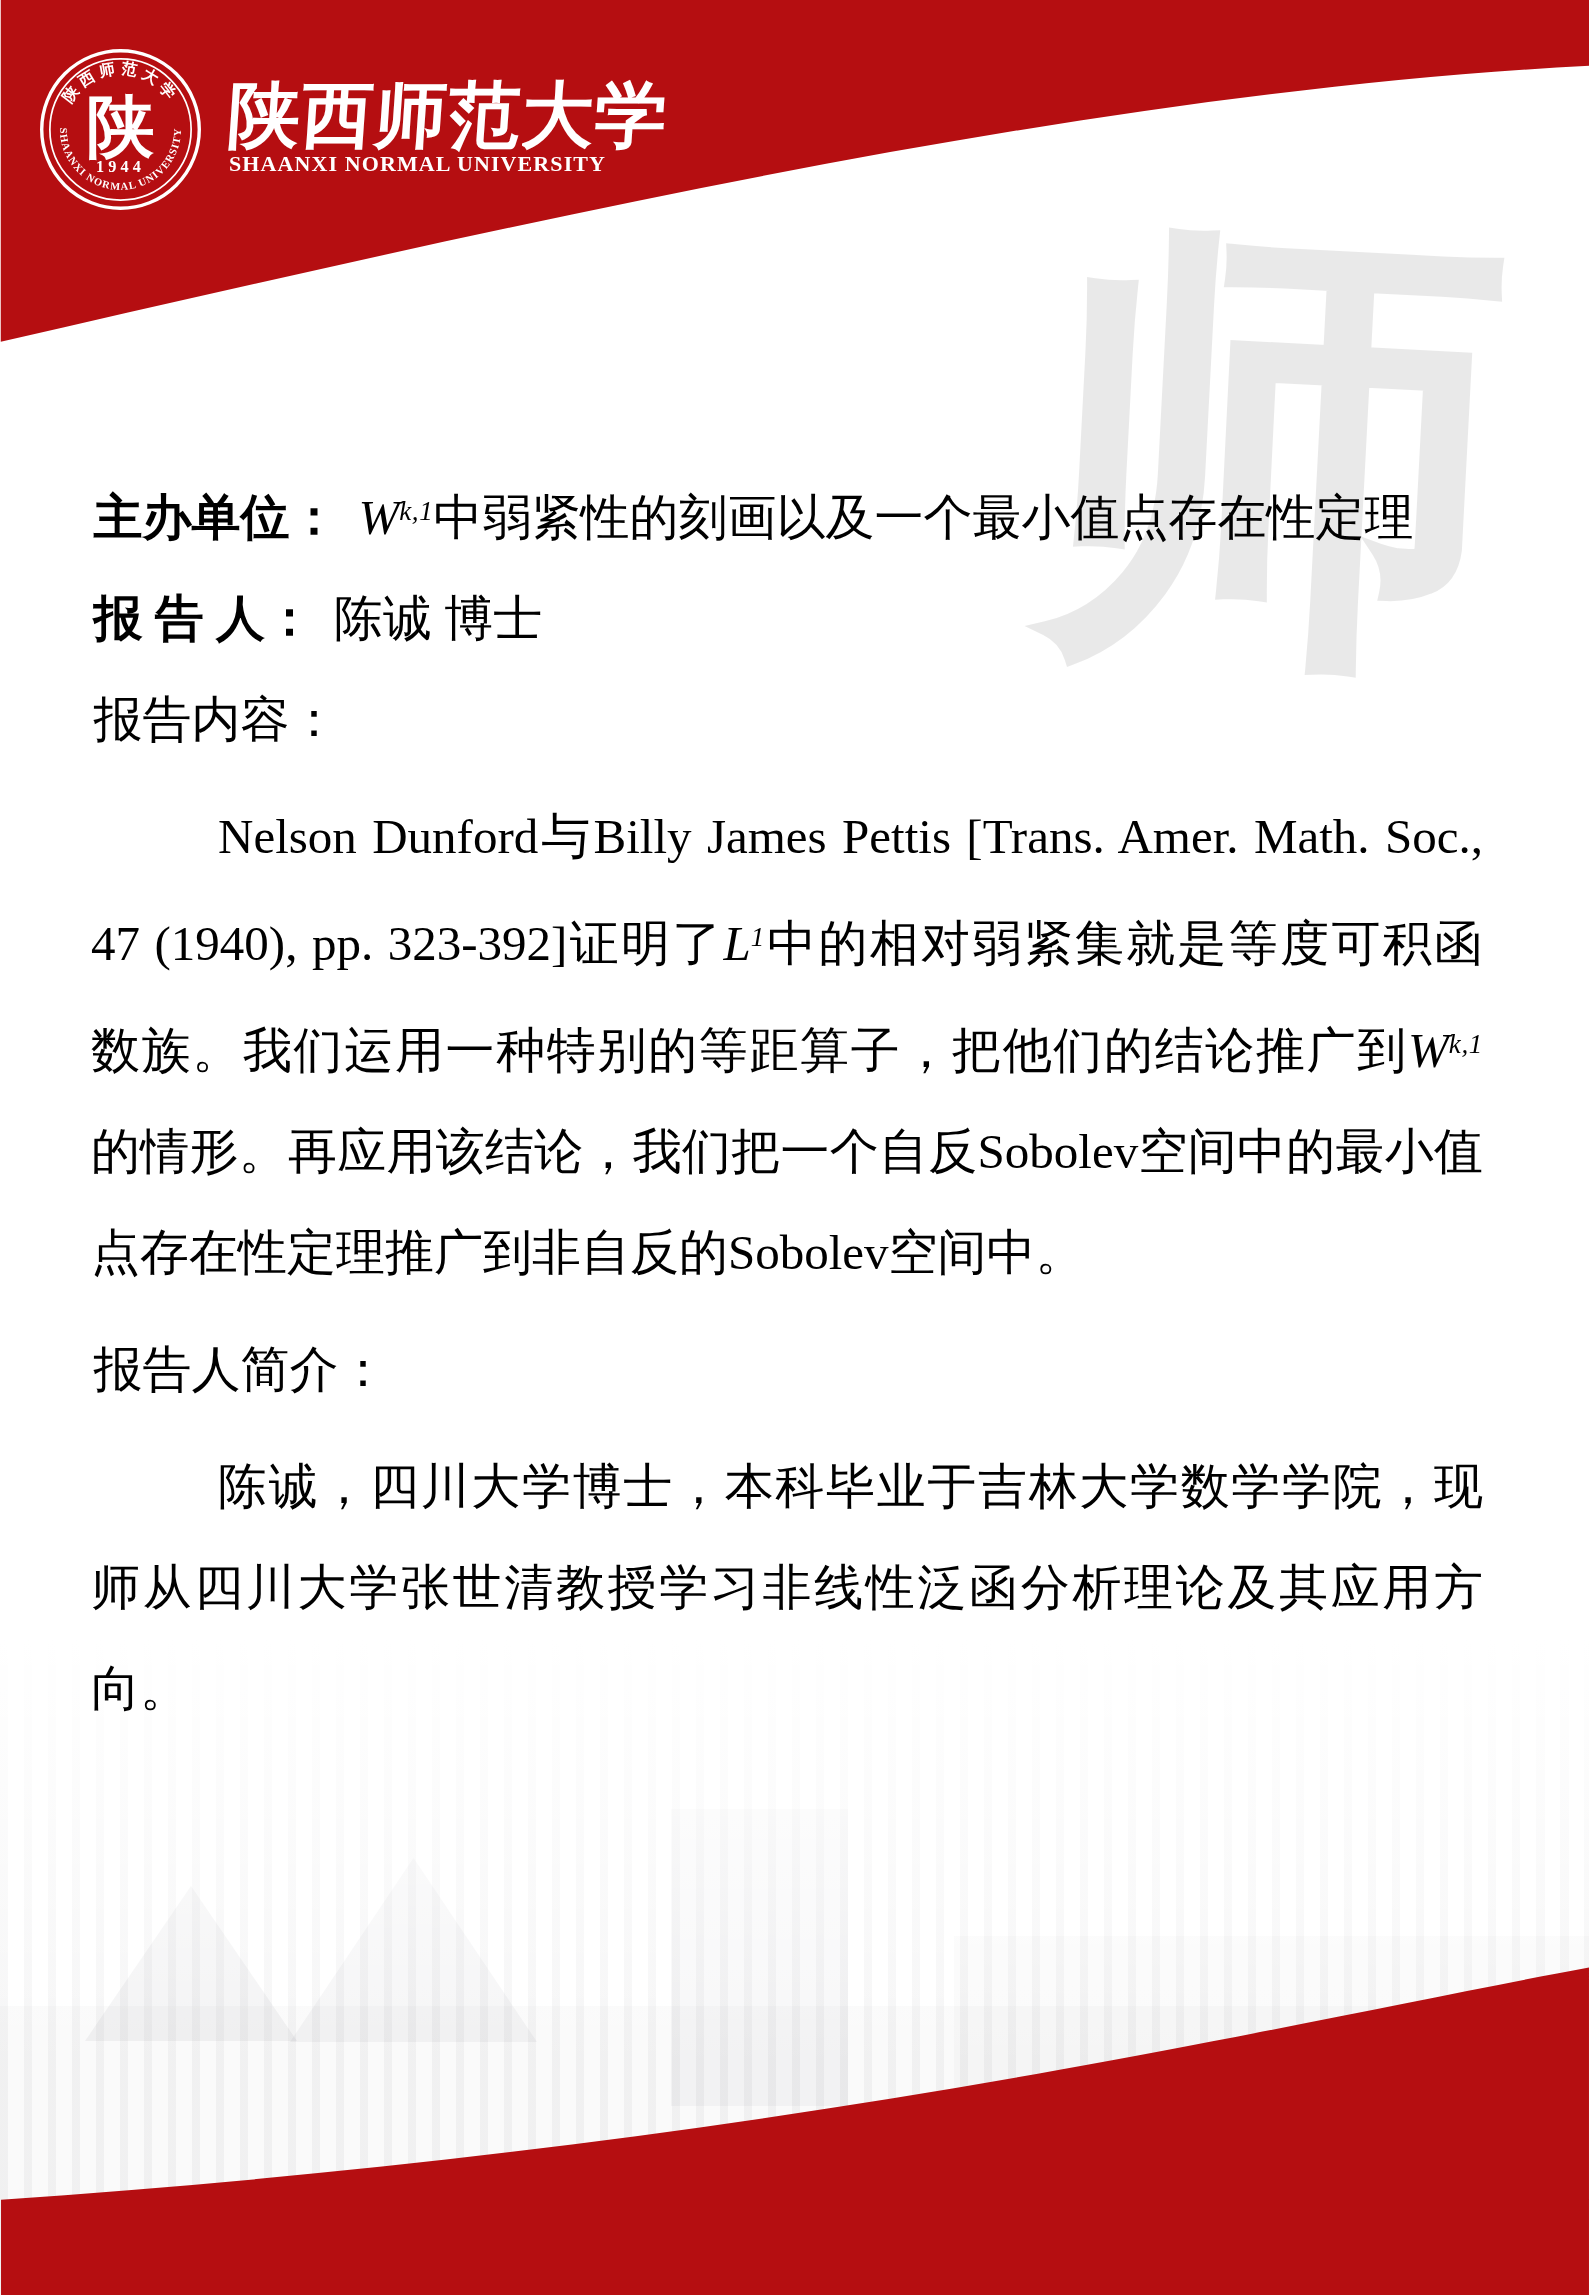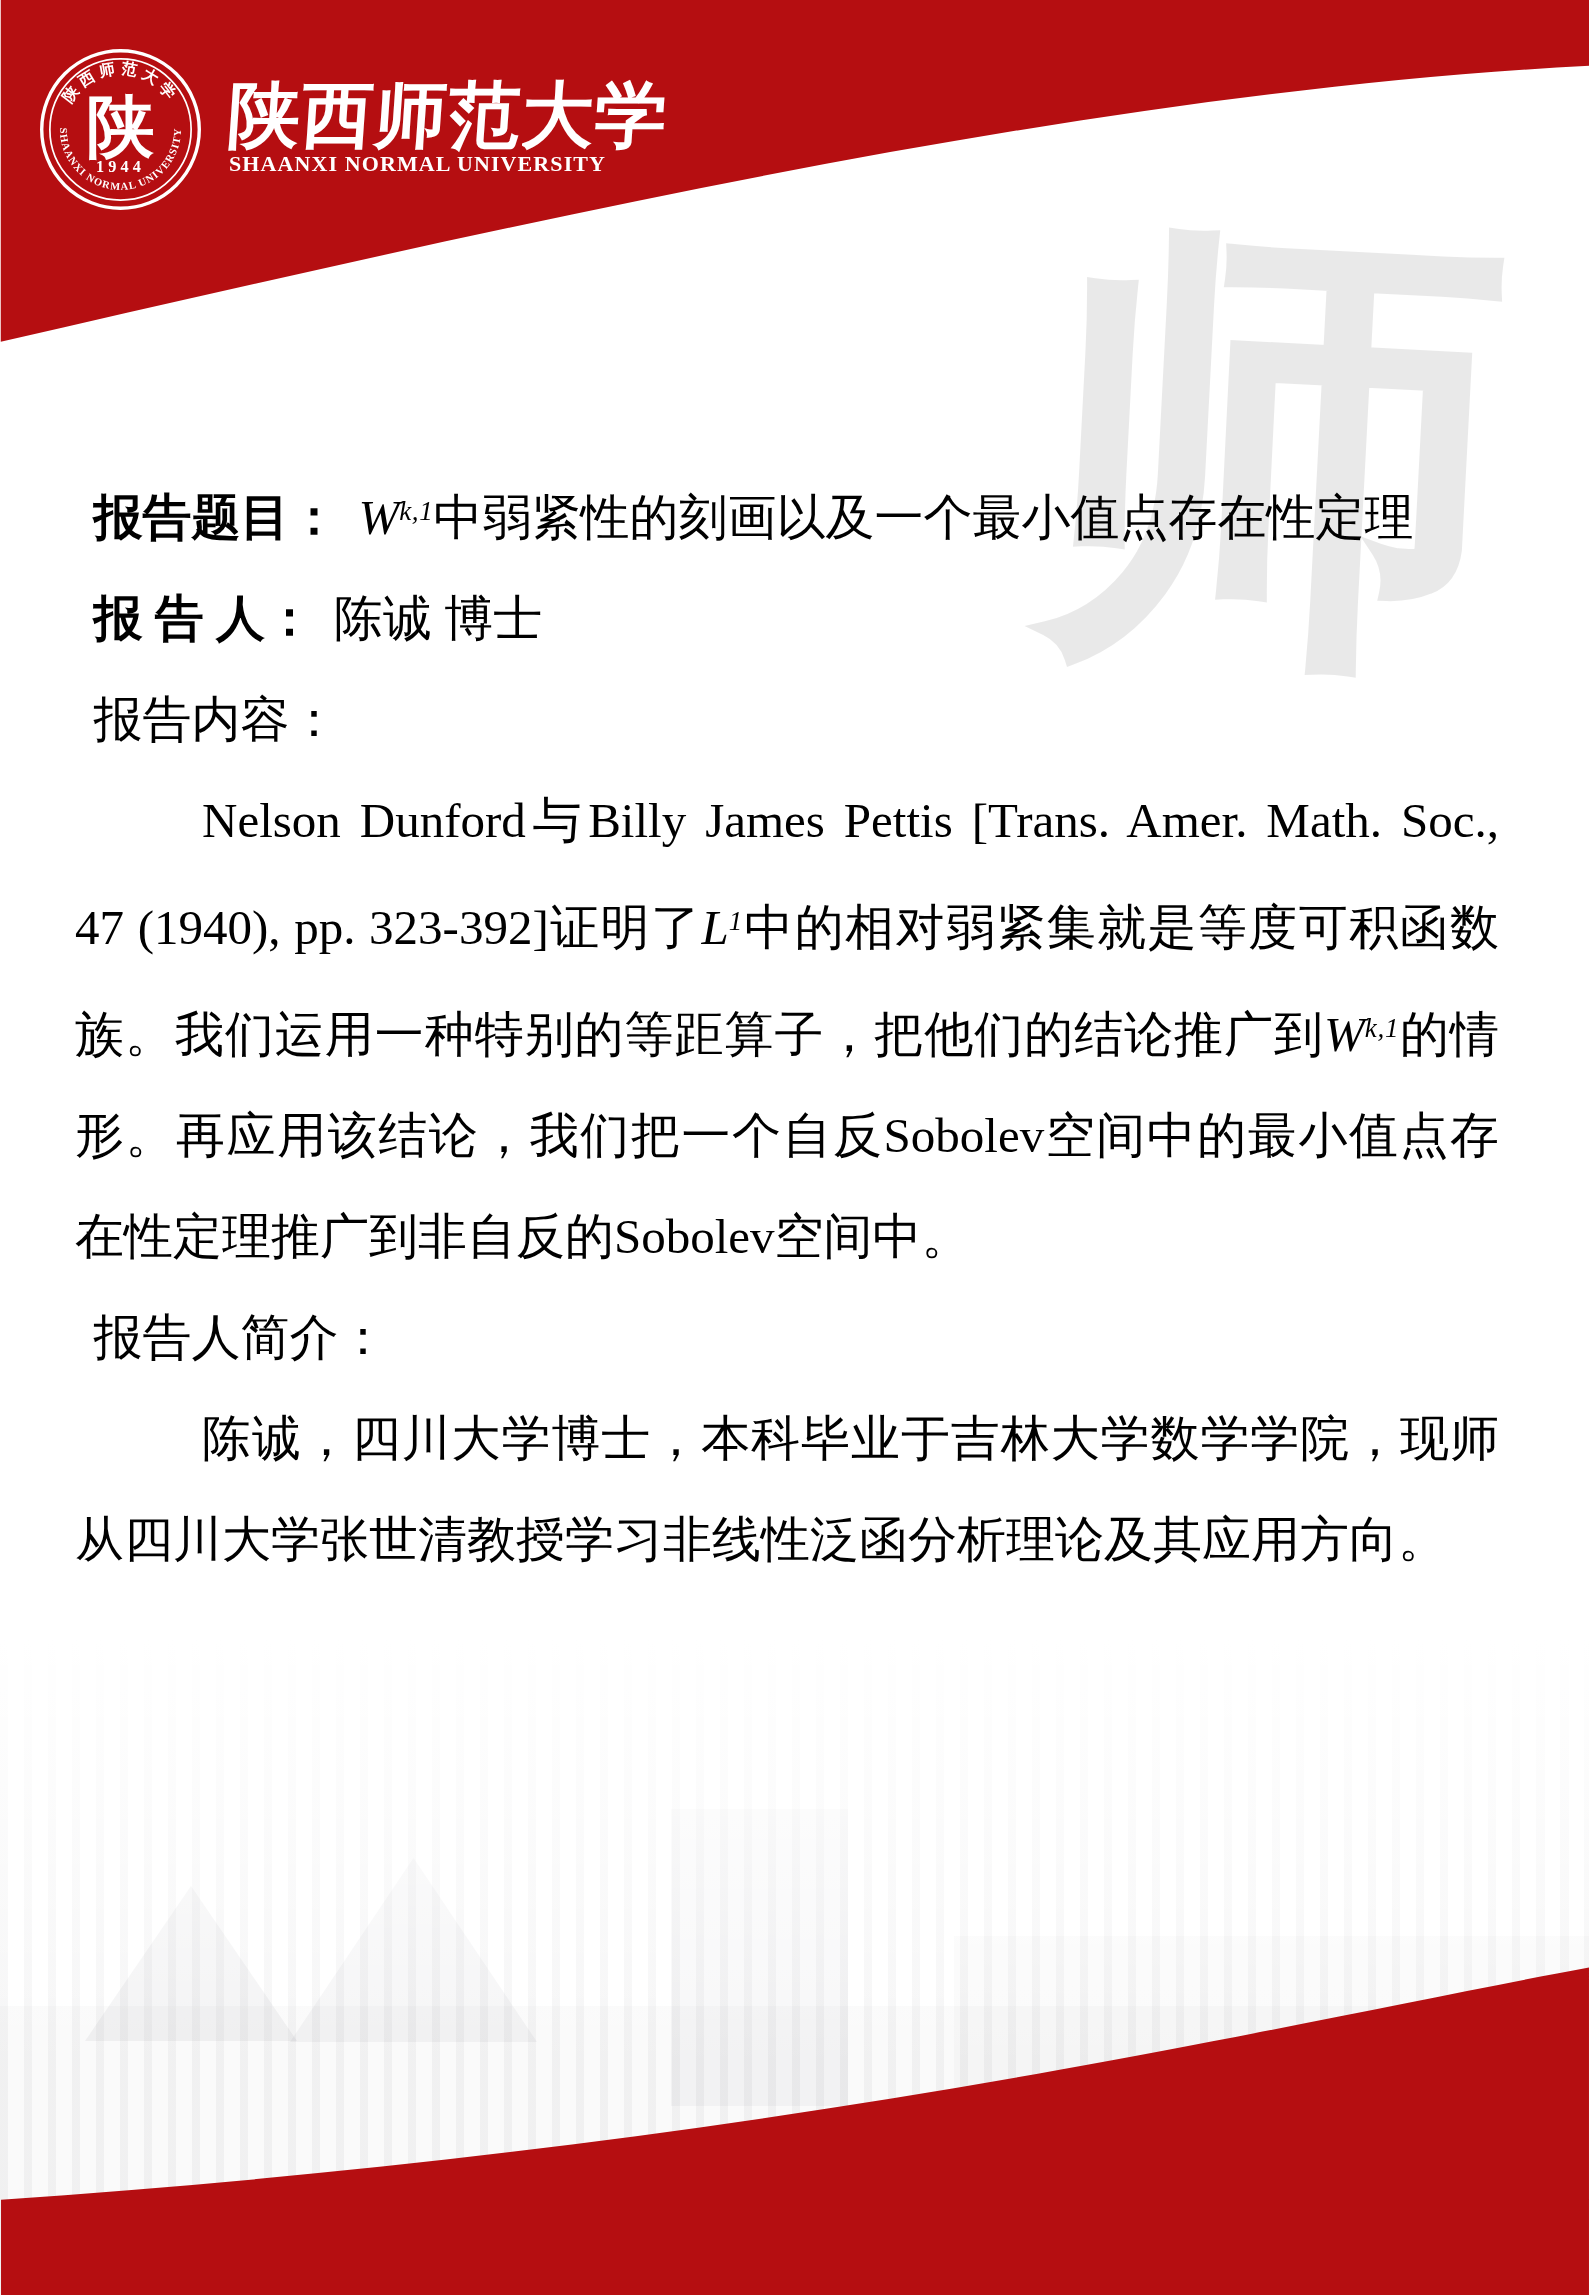--- a/index.html
+++ b/index.html
@@ -45,21 +45,21 @@
   .wave-svg{position:absolute;left:0;bottom:0;z-index:1;display:block;}
   
   .content{
     position:absolute;left:75px;top:461px;width:1424px;z-index:3;
     font-size:49px;line-height:101px;text-align:justify;
   }
   .info-line{padding-left:18.4px;white-space:nowrap;}
   .lbl{font-weight:bold;}
   .val{margin-left:20px;}
   .label-line{padding-left:18.4px;font-weight:normal;}
-  .para{margin:0;text-indent:127px;}
+  .para{margin:16px;text-indent:127px;}
   .mi{font-style:italic;}
   .sup{font-size:0.55em;font-style:italic;vertical-align:0.52em;letter-spacing:0.7px;}
   
   .seal-svg text{fill:#fff;}
 </style>
 </head>
 <body>
 
 <div class="char-watermark">师</div>
 
@@ -99,21 +99,21 @@
 <div class="cn-name">陕西师范大学</div>
 <div class="en-name">SHAANXI NORMAL UNIVERSITY</div>
 
 <svg class="wave-svg" width="1590" height="331" viewBox="0 0 2250 469">
   <path d="M0,334 C500,300 1000,240 1500,150 C1800,96 2050,42 2250,5 L2250,469 L0,469 Z" fill="#b50e11"></path>
 </svg>
 
 <div class="content">
 
   <div class="info-line">
-    <span class="lbl">报告题目：</span><span class="val"><span class="mi">W</span><span class="sup">k,1</span></span><span>中弱紧性的刻画以及一个最小值点存在性定理</span>
+    <span class="lbl">主办单位：</span><span class="val"><span class="mi">W</span><span class="sup">k,1</span></span><span>中弱紧性的刻画以及一个最小值点存在性定理</span>
   </div>
 
   <div class="info-line">
     <span class="lbl">报 告 人：</span><span class="val">陈诚 博士</span>
   </div>
 
 
 
 
   <div class="label-line">报告内容：</div>

